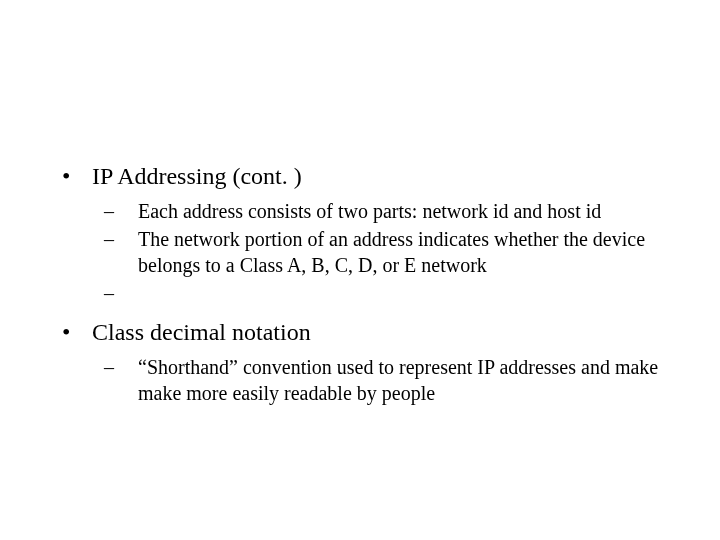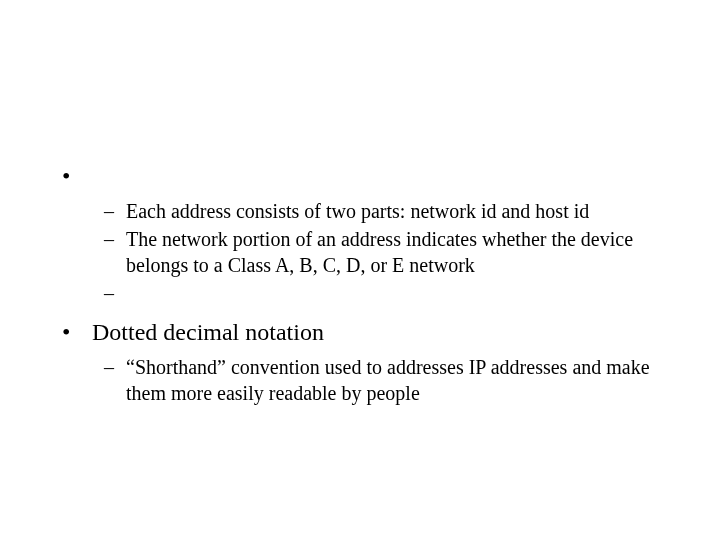--- a/index.html
+++ b/index.html
@@ -48,48 +48,50 @@
   }
   .sub .dash {
     font-size: 20px;
     line-height: 26px;
     width: 22px;
     flex: 0 0 22px;
   }
   .sub .text {
     font-size: 20px;
     line-height: 26px;
+    margin-left: 12px;
   }
 </style>
 </head>
 <body>
 
 <div class="slide">
 
   <div class="top-bullet">
     <div class="dot">•</div>
+    <div class="text">IP Addressing (cont. )</div>
   </div>
   <div class="subs">
     <div class="sub">
       <div class="dash">–</div>
       <div class="text">Each address consists of two parts: network id and host id</div>
     </div>
     <div class="sub">
       <div class="dash">–</div>
       <div class="text">The network portion of an address indicates whether the device belongs to a Class A, B, C, D, or E network</div>
     </div>
     <div class="sub">
       <div class="dash">–</div>
     </div>
   </div>
 
   <div class="top-bullet">
     <div class="dot">•</div>
-    <div class="text">Dotted decimal notation</div>
+    <div class="text">Class decimal notation</div>
   </div>
   <div class="subs">
     <div class="sub">
       <div class="dash">–</div>
-      <div class="text">“Shorthand” convention used to addresses IP addresses and make them more easily readable by people</div>
+      <div class="text">“Shorthand” convention used to represent IP addresses and make make more easily readable by people</div>
     </div>
   </div>
 
 </div>
 
 </body></html>

